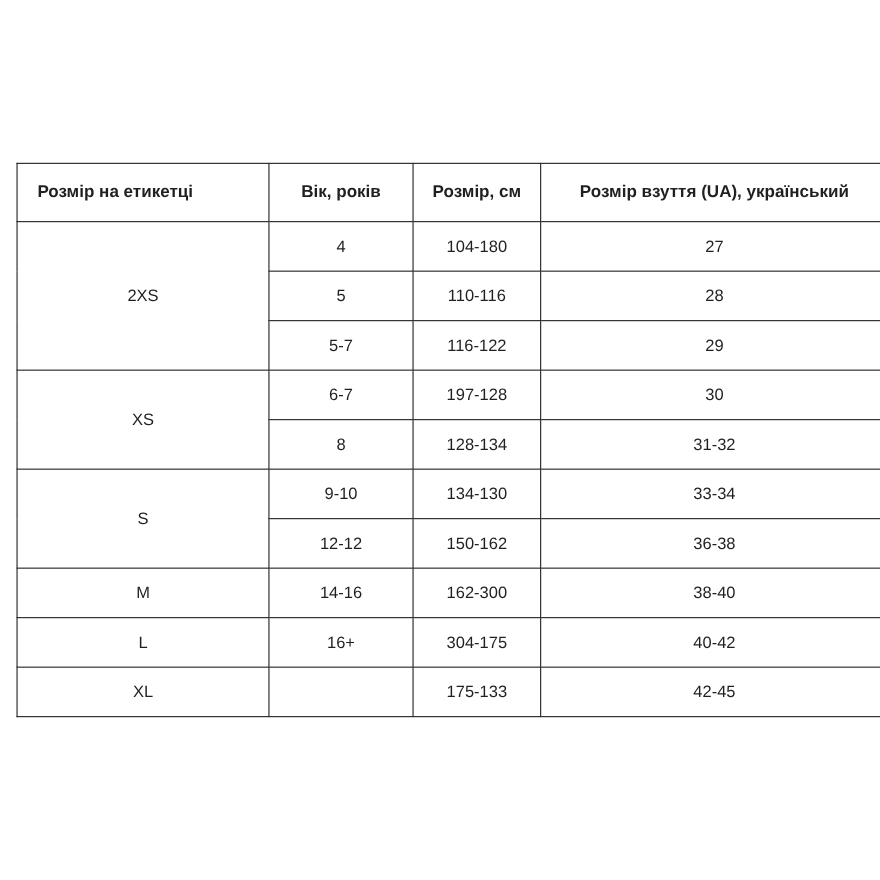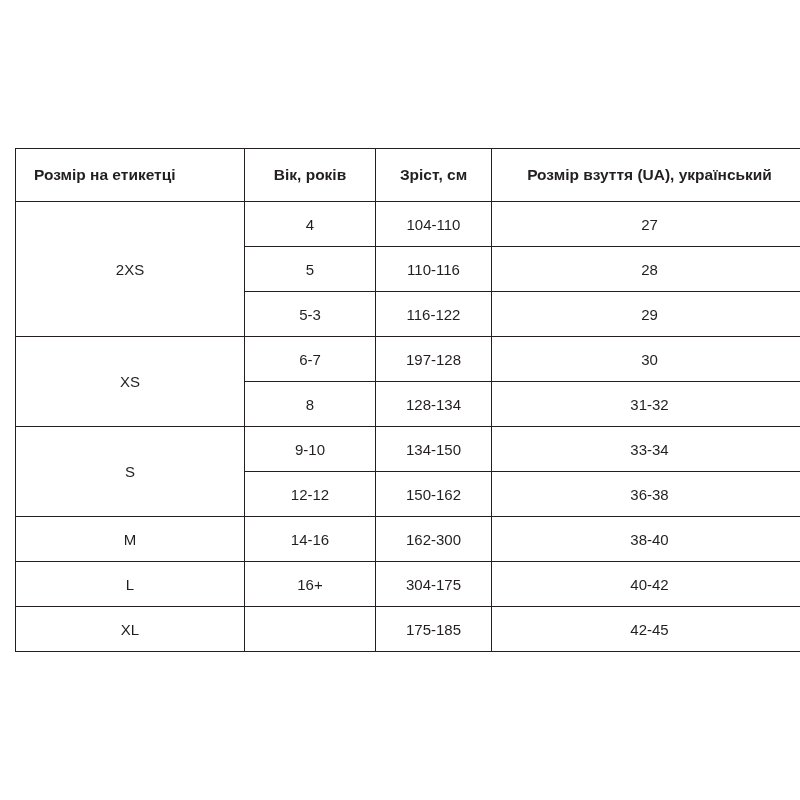--- a/index.html
+++ b/index.html
@@ -64,59 +64,59 @@
 </head>
 <body>
 
 <div class="page">
   <div class="table-wrap">
     <table class="size-table">
       <thead>
         <tr>
           <th class="col-label">Розмір на етикетці</th>
           <th class="col-age">Вік, років</th>
-          <th class="col-height">Зріст, см</th>
+          <th class="col-height">Розмір, см</th>
           <th class="col-shoe">Розмір взуття (UA), український</th>
         </tr>
       </thead>
       <tbody>
 
         <tr>
           <td class="label-cell" rowspan="3">2XS</td>
           <td class="data-cell">4</td>
-          <td class="data-cell">104-110</td>
+          <td class="data-cell">104-180</td>
           <td class="data-cell">27</td>
         </tr>
         <tr>
           <td class="data-cell">5</td>
           <td class="data-cell">110-116</td>
           <td class="data-cell">28</td>
         </tr>
         <tr>
-          <td class="data-cell">5-3</td>
+          <td class="data-cell">5-7</td>
           <td class="data-cell">116-122</td>
           <td class="data-cell">29</td>
         </tr>
 
         <tr>
           <td class="label-cell" rowspan="2">XS</td>
           <td class="data-cell">6-7</td>
           <td class="data-cell">197-128</td>
           <td class="data-cell">30</td>
         </tr>
         <tr>
           <td class="data-cell">8</td>
           <td class="data-cell">128-134</td>
           <td class="data-cell">31-32</td>
         </tr>
 
         <tr>
           <td class="label-cell" rowspan="2">S</td>
           <td class="data-cell">9-10</td>
-          <td class="data-cell">134-150</td>
+          <td class="data-cell">134-130</td>
           <td class="data-cell">33-34</td>
         </tr>
         <tr>
           <td class="data-cell">12-12</td>
           <td class="data-cell">150-162</td>
           <td class="data-cell">36-38</td>
         </tr>
 
         <tr>
           <td class="label-cell">M</td>
@@ -128,20 +128,20 @@
         <tr>
           <td class="label-cell">L</td>
           <td class="data-cell">16+</td>
           <td class="data-cell">304-175</td>
           <td class="data-cell">40-42</td>
         </tr>
 
         <tr>
           <td class="label-cell">XL</td>
           <td class="data-cell"></td>
-          <td class="data-cell">175-185</td>
+          <td class="data-cell">175-133</td>
           <td class="data-cell">42-45</td>
         </tr>
 
       </tbody>
     </table>
   </div>
 </div>
 
 </body></html>

